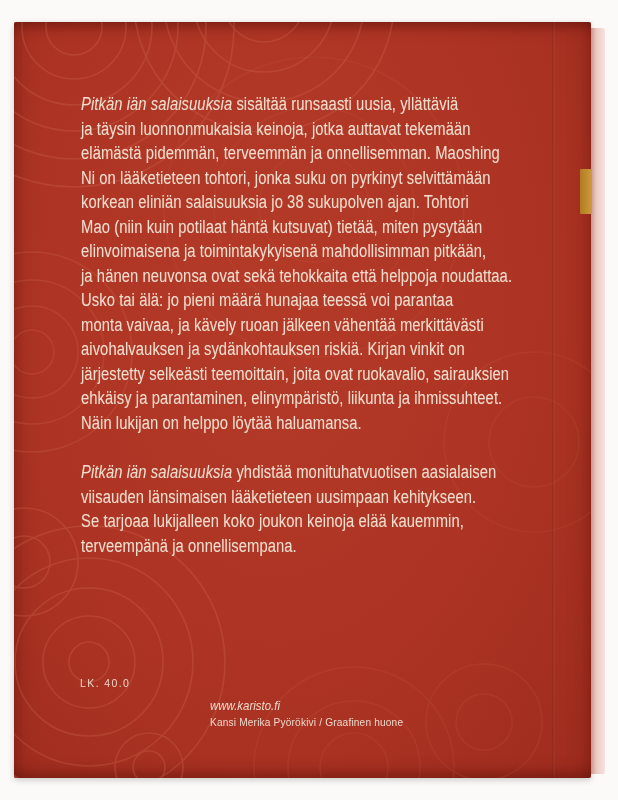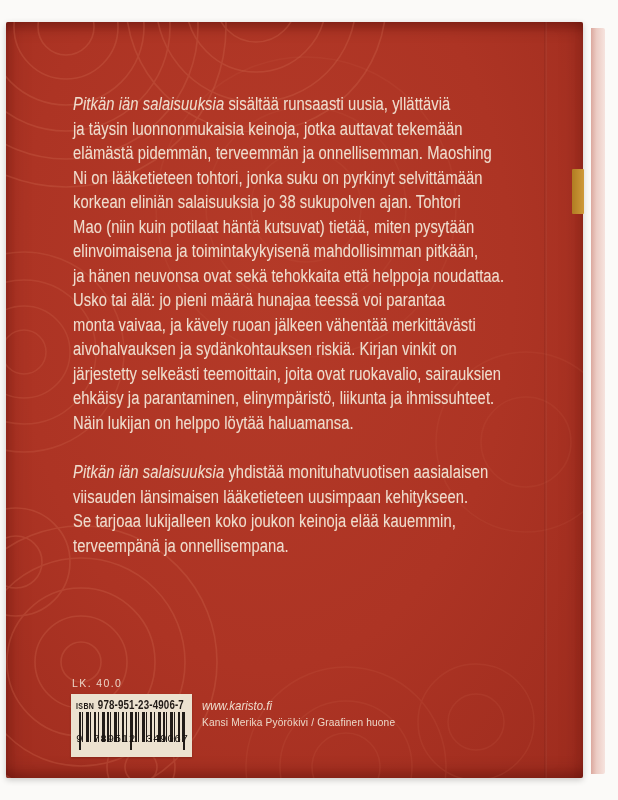--- a/index.html
+++ b/index.html
@@ -11,21 +11,21 @@
     overflow:hidden;
   }
   .photo{position:absolute;inset:0;}
   
   .pages-edge{
     position:absolute;left:591px;top:28px;width:14px;height:746px;
     background:linear-gradient(90deg,#dba89e 0%,#ecccc4 40%,#f6e3de 100%);
     border-radius:0 2px 2px 0;
   }
   .cover{
-    position:absolute;left:6px;top:22px;width:577px;height:756px;
+    position:absolute;left:14px;top:22px;width:577px;height:756px;
     background:radial-gradient(ellipse at 45% 35%,#b43a28 0%,#ad3424 55%,#9e2c1e 100%);
     border-radius:2px;
     box-shadow:
       0 2px 6px rgba(0,0,0,0.20),
       inset 0 12px 16px -10px rgba(60,5,0,0.55),
       inset 0 -14px 18px -12px rgba(60,5,0,0.45),
       inset 16px 0 26px -18px rgba(60,5,0,0.35),
       inset -16px 0 26px -18px rgba(60,5,0,0.30);
   }
   .pattern{position:absolute;left:0;top:0;pointer-events:none;}
@@ -183,28 +183,18 @@
       <div class="para para2">
         <div class="line"><span class="it">Pitkän iän salaisuuksia</span><span> yhdistää monituhatvuotisen aasialaisen</span></div>
         <div class="line">viisauden länsimaisen lääketieteen uusimpaan kehitykseen.</div>
         <div class="line">Se tarjoaa lukijalleen koko joukon keinoja elää kauemmin,</div>
         <div class="line">terveempänä ja onnellisempana.</div>
       </div>
     </div>
 
     <div class="lk">LK. 40.0</div>
 
-    <div class="barcode-box">
-      <div class="isbn-line"><span class="isbn-label">ISBN</span>&nbsp;<span class="isbn-num">978-951-23-4906-7</span></div>
-      <div class="bars-wrap">
-        <div class="bars"></div>
-        <div class="guard g1"></div>
-        <div class="guard g2"></div>
-        <div class="guard g3"></div>
-        <div class="barcode-digits">9 789512 349067</div>
-      </div>
-    </div>
 
     <div class="website">www.karisto.fi</div>
     <div class="credit">Kansi Merika Pyörökivi / Graafinen huone</div>
 
   </div>
 </div>
 
 </body></html>

